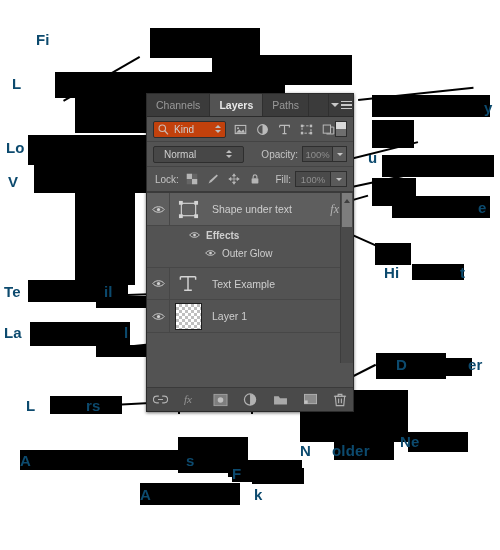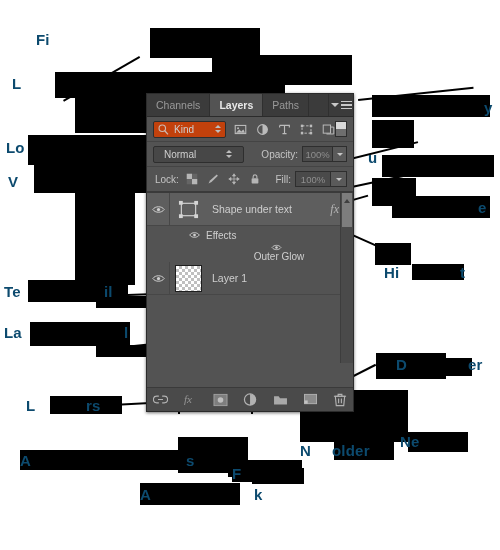--- a/index.html
+++ b/index.html
@@ -223,22 +223,22 @@
     color: #b4b4b4;
   }
 
   
   .effect-row {
     height: 18px;
     display: flex; align-items: center;
     font-size: 10px; color: #cfcfcf;
     box-sizing: border-box;
   }
-  .effect-row.l1 { padding-left: 42px; }
-  .effect-row.l2 { padding-left: 58px; flex-direction: column; }
+  .effect-row.l1 { padding-left: 42px; font-weight: bold; }
+  .effect-row.l2 { padding-left: 58px; }
   .effect-row .eye-sm { margin-right: 6px; }
 
   
   .vscroll {
     position: absolute;
     right: 0; top: 0;
     width: 12px; height: 100%;
     background: #4a4a4a;
     border-left: 1px solid #3d3d3d;
   }
@@ -487,20 +487,34 @@
     </div>
 
     <div class="effect-row l2">
       <svg class="eye-sm" width="11" height="8" viewBox="0 0 16 11">
         <path d="M1 5.5 C4 1 12 1 15 5.5 C12 10 4 10 1 5.5 Z" fill="none" stroke="#d0d0d0" stroke-width="1.3"></path>
         <circle cx="8" cy="5.5" r="2" fill="#d0d0d0"></circle>
       </svg>
       <span>Outer Glow</span>
     </div>
 
+    <div class="layer-row" style="border-top:1px solid #474747; margin-top:5px;">
+      <div class="eye-cell">
+        <svg width="13" height="9" viewBox="0 0 16 11">
+          <path d="M1 5.5 C4 1 12 1 15 5.5 C12 10 4 10 1 5.5 Z" fill="none" stroke="#d0d0d0" stroke-width="1.2"></path>
+          <circle cx="8" cy="5.5" r="2" fill="#d0d0d0"></circle>
+        </svg>
+      </div>
+      <div class="thumb-cell">
+        <svg width="20" height="21" viewBox="0 0 20 22">
+          <path d="M2 4 H18 M10 4 V18 M6 18 H14 M2 4 V7 M18 4 V7" fill="none" stroke="#d5d5d5" stroke-width="1.5"></path>
+        </svg>
+      </div>
+      <span class="layer-name">Text Example</span>
+    </div>
 
     <div class="layer-row">
       <div class="eye-cell">
         <svg width="13" height="9" viewBox="0 0 16 11">
           <path d="M1 5.5 C4 1 12 1 15 5.5 C12 10 4 10 1 5.5 Z" fill="none" stroke="#d0d0d0" stroke-width="1.2"></path>
           <circle cx="8" cy="5.5" r="2" fill="#d0d0d0"></circle>
         </svg>
       </div>
       <div class="thumb-cell">
         <div class="thumb-checker"></div>

